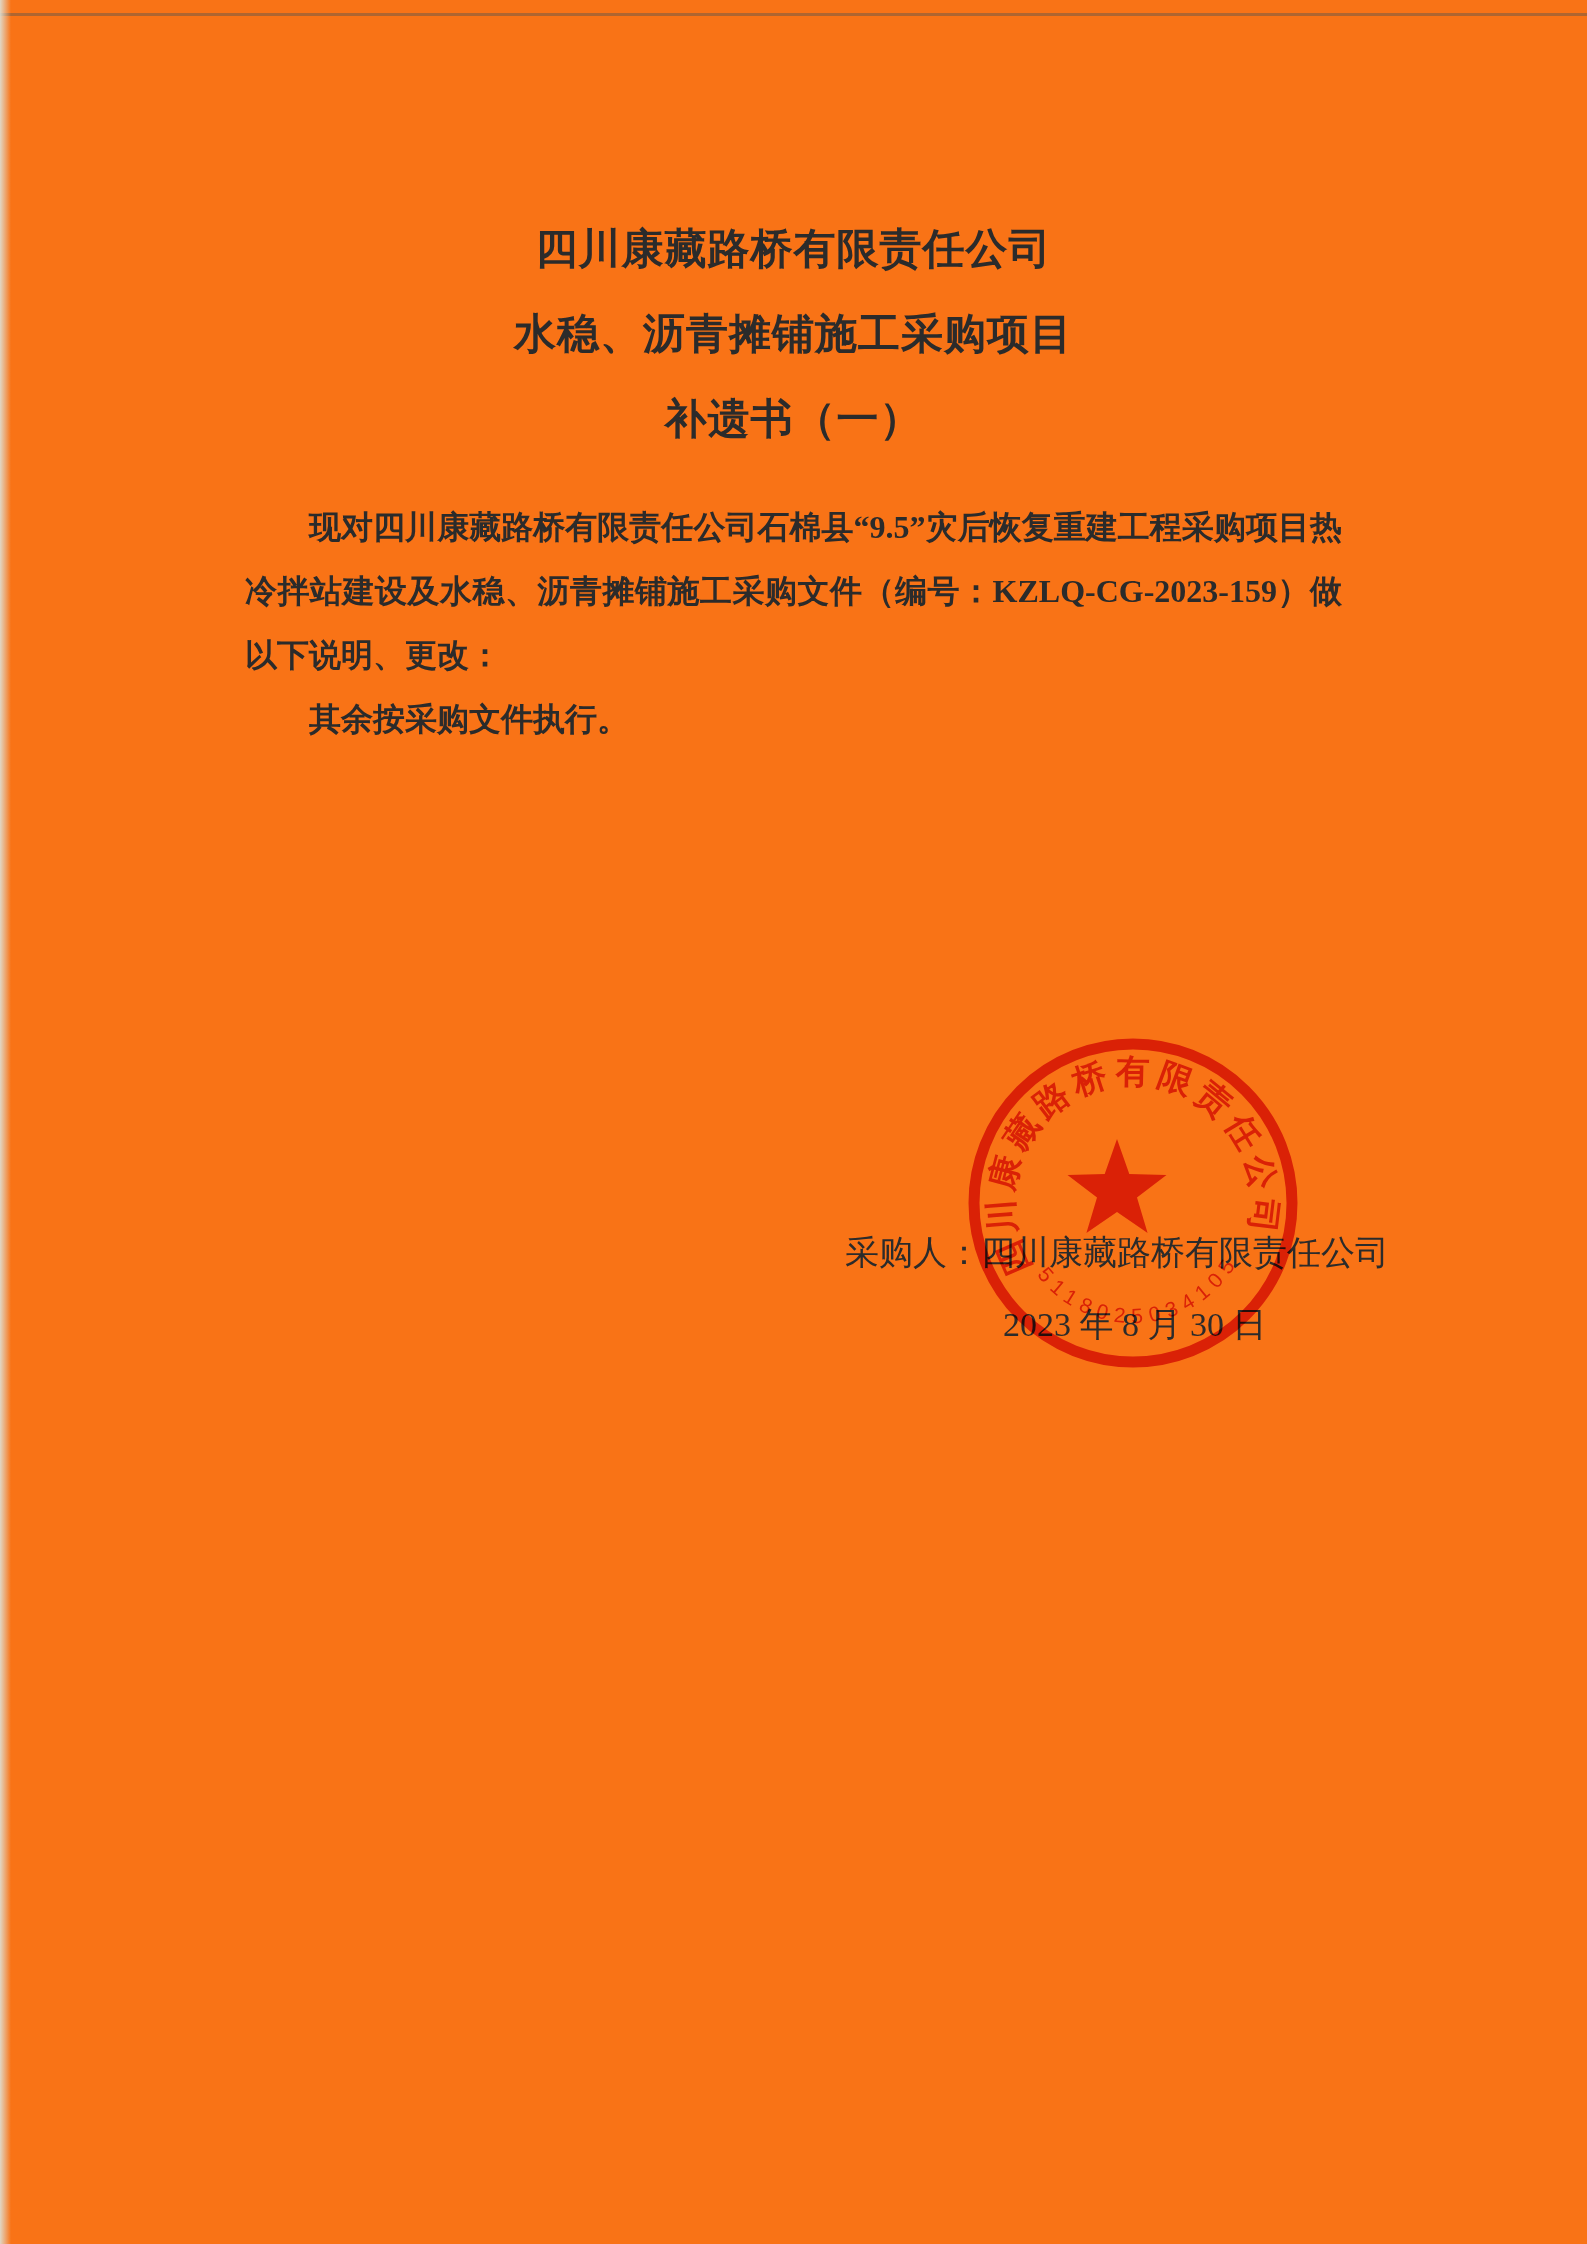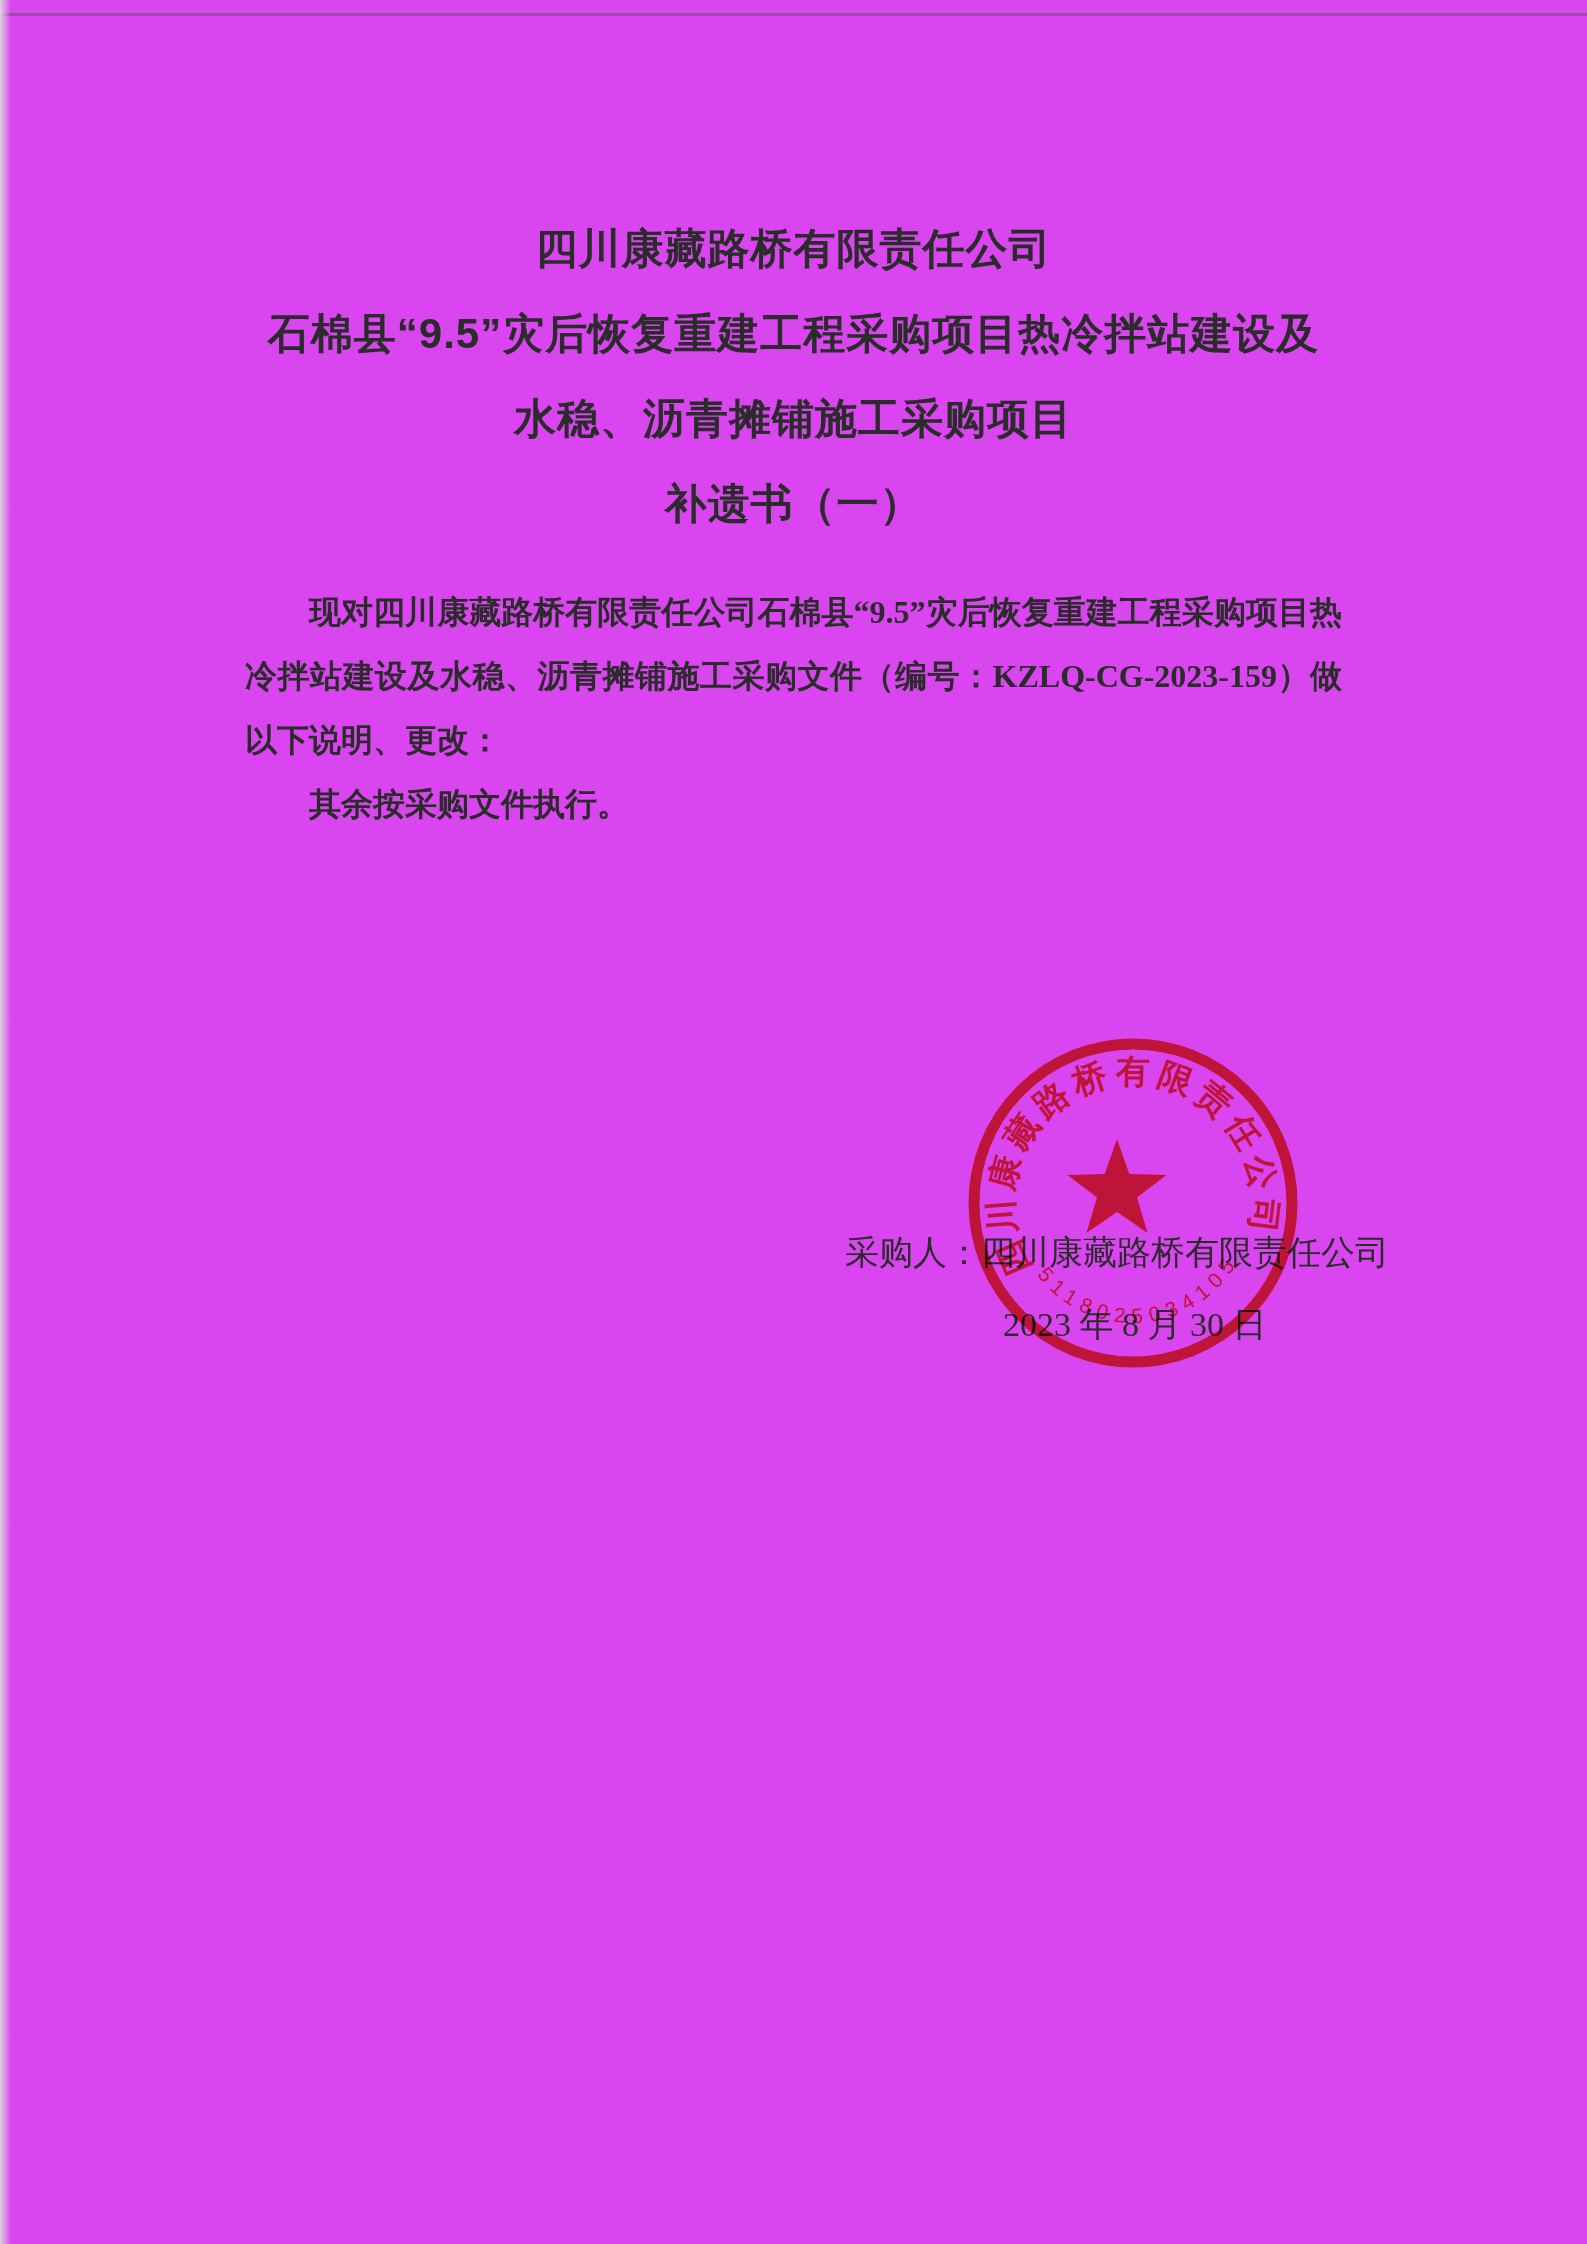--- a/index.html
+++ b/index.html
@@ -1,19 +1,19 @@
 <!DOCTYPE html>
 <html lang="zh"><head>
 <meta charset="utf-8">
 <style>
   html,body{margin:0;padding:0;background:#ffffff;}
   .page{
     position:relative;
     width:1587px;height:2244px;
-    background:#d946ef;
+    background:#f97316;
     overflow:hidden;
     color:#2b2b2b;
     font-family:"Liberation Serif","DejaVu Serif",serif;
   }
   
   .scan-edge-top{
     position:absolute;top:13px;left:0;width:100%;height:3px;
     background:#55554f;opacity:.45;
   }
   .scan-edge-left{
@@ -69,21 +69,20 @@
 </head>
 <body>
 
 <div class="page">
 
   <div class="scan-edge-top"></div>
   <div class="scan-edge-left"></div>
 
   <div class="title-block">
     <div class="title-line">四川康藏路桥有限责任公司</div>
-    <div class="title-line">石棉县“9.5”灾后恢复重建工程采购项目热冷拌站建设及</div>
     <div class="title-line">水稳、沥青摊铺施工采购项目</div>
     <div class="title-line">补遗书（一）</div>
   </div>
 
   <div class="body-block">
     <p class="indent">现对四川康藏路桥有限责任公司石棉县“9.5”灾后恢复重建工程采购项目热冷拌站建设及水稳、沥青摊铺施工采购文件（编号：KZLQ-CG-2023-159）做以下说明、更改：</p>
     <p class="indent">其余按采购文件执行。</p>
   </div>
 
   <div class="signature">

